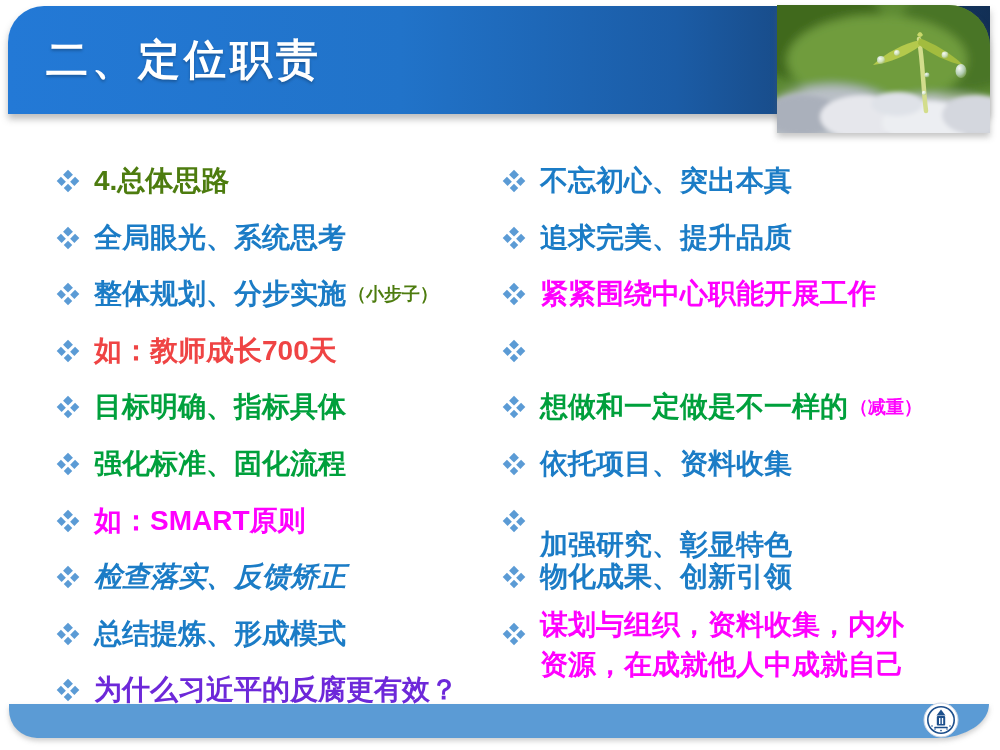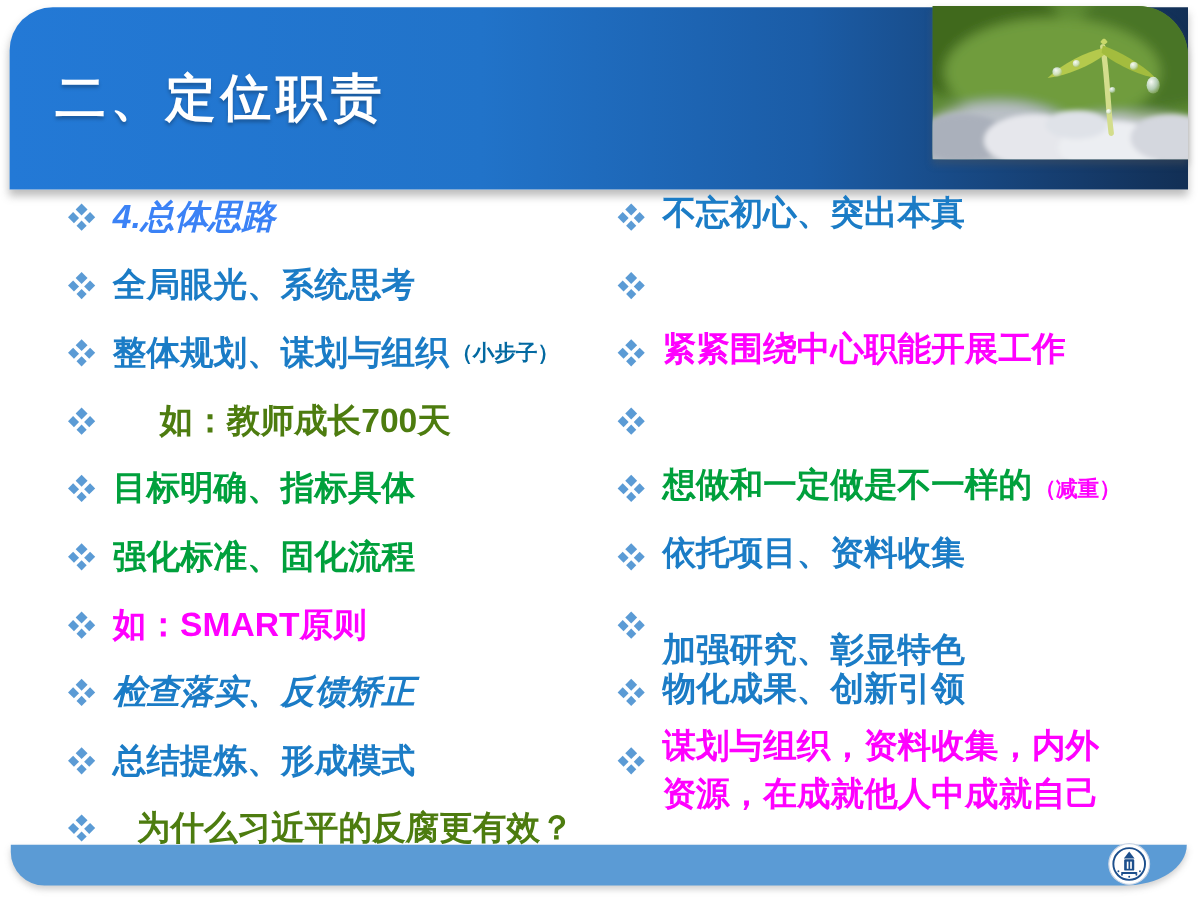--- a/index.html
+++ b/index.html
@@ -3,40 +3,40 @@
 <meta charset="utf-8">
 <style>
   html,body{margin:0;padding:0;}
   body{
     width:1000px;height:750px;position:relative;overflow:hidden;
     background:#ffffff;
     font-family:"Liberation Sans","DejaVu Sans",sans-serif;
   }
   
   .header-bar{
-    position:absolute;left:8px;top:6px;width:982px;height:152px;
+    position:absolute;left:8px;top:6px;width:982px;height:108px;
     background:linear-gradient(90deg,#2379D6 0%,#2173C9 40%,#1B5CA6 68%,#163F72 88%,#122F55 100%);
     border-top-left-radius:36px;
     box-shadow:0 5px 7px rgba(90,90,90,.40);
     display:flex;align-items:center;
   }
   .slide-title{
     color:#ffffff;font-size:42px;font-weight:bold;letter-spacing:4px;
     padding-left:38px;text-shadow:0 2px 3px rgba(0,0,0,.25);white-space:nowrap;
   }
   
   .photo-frame{
     position:absolute;left:777px;top:5px;width:213px;height:128px;
     border-top-right-radius:42px;overflow:hidden;
     box-shadow:0 4px 6px rgba(90,90,90,.35);
   }
   
   .col{position:absolute;top:153px;}
   .col-left{left:60px;width:450px;}
-  .col-right{left:518px;width:440px;font-family:Liberation Mono, monospace;}
+  .col-right{left:506px;width:440px;}
   .row{height:56.55px;display:flex;align-items:center;}
   .row.tall{height:113px;align-items:flex-start;}
   .row.tall .diamond-bullet{margin-top:21px;}
   .txt{font-size:28px;font-weight:bold;white-space:nowrap;line-height:1;}
   .row.tall .txt{white-space:normal;width:378px;line-height:40px;}
   .note{font-size:18px;font-weight:bold;margin-left:2px;}
   
   .diamond-bullet{
     flex:0 0 16px;width:16px;height:16px;margin-right:18px;
     transform:rotate(45deg);
@@ -104,49 +104,49 @@
 </div>
 
 <div class="col col-left">
   <div class="row">
       <span class="diamond-bullet">
         <i></i>
         <i></i>
         <i></i>
         <i></i>
       </span>
-      <span class="txt" style="color: #3b82f6; font-style: italic;">4.总体思路</span>
+      <span class="txt" style="color: #4d7c0f;">4.总体思路</span>
     </div>
   <div class="row">
       <span class="diamond-bullet">
         <i></i>
         <i></i>
         <i></i>
         <i></i>
       </span>
       <span class="txt" style="color: rgb(27, 124, 198);">全局眼光、系统思考</span>
     </div>
   <div class="row">
       <span class="diamond-bullet">
         <i></i>
         <i></i>
         <i></i>
         <i></i>
       </span>
-      <span class="txt" style="color: rgb(27, 124, 198);">整体规划、谋划与组织</span>
-      <span class="note" style="color: #0369a1;">（小步子）</span>
-    </div>
-  <div class="row">
-      <span class="diamond-bullet">
-        <i></i>
-        <i></i>
-        <i></i>
-        <i></i>
-      </span>
-      <span class="txt" style="color: #4d7c0f; margin-left: 39px;">如：教师成长700天</span>
+      <span class="txt" style="color: rgb(27, 124, 198);">整体规划、分步实施</span>
+      <span class="note" style="color: #4d7c0f;">（小步子）</span>
+    </div>
+  <div class="row">
+      <span class="diamond-bullet">
+        <i></i>
+        <i></i>
+        <i></i>
+        <i></i>
+      </span>
+      <span class="txt" style="color: #ef4444;">如：教师成长700天</span>
     </div>
   <div class="row">
       <span class="diamond-bullet">
         <i></i>
         <i></i>
         <i></i>
         <i></i>
       </span>
       <span class="txt" style="color: rgb(0, 160, 60);">目标明确、指标具体</span>
     </div>
@@ -186,41 +186,42 @@
       </span>
       <span class="txt" style="color: rgb(27, 124, 198);">总结提炼、形成模式</span>
     </div>
   <div class="row">
       <span class="diamond-bullet">
         <i></i>
         <i></i>
         <i></i>
         <i></i>
       </span>
-      <span class="txt" style="color: #4d7c0f; margin-left: 20px;">为什么习近平的反腐更有效？</span>
+      <span class="txt" style="color: #6d28d9;">为什么习近平的反腐更有效？</span>
     </div>
 </div>
 
 <div class="col col-right">
   <div class="row">
       <span class="diamond-bullet">
         <i></i>
         <i></i>
         <i></i>
         <i></i>
       </span>
       <span class="txt" style="color: rgb(27, 124, 198);">不忘初心、突出本真</span>
     </div>
   <div class="row">
       <span class="diamond-bullet">
         <i></i>
         <i></i>
         <i></i>
         <i></i>
       </span>
+      <span class="txt" style="color: rgb(27, 124, 198);">追求完美、提升品质</span>
     </div>
   <div class="row">
       <span class="diamond-bullet">
         <i></i>
         <i></i>
         <i></i>
         <i></i>
       </span>
       <span class="txt" style="color: rgb(255, 0, 255);">紧紧围绕中心职能开展工作</span>
     </div>

